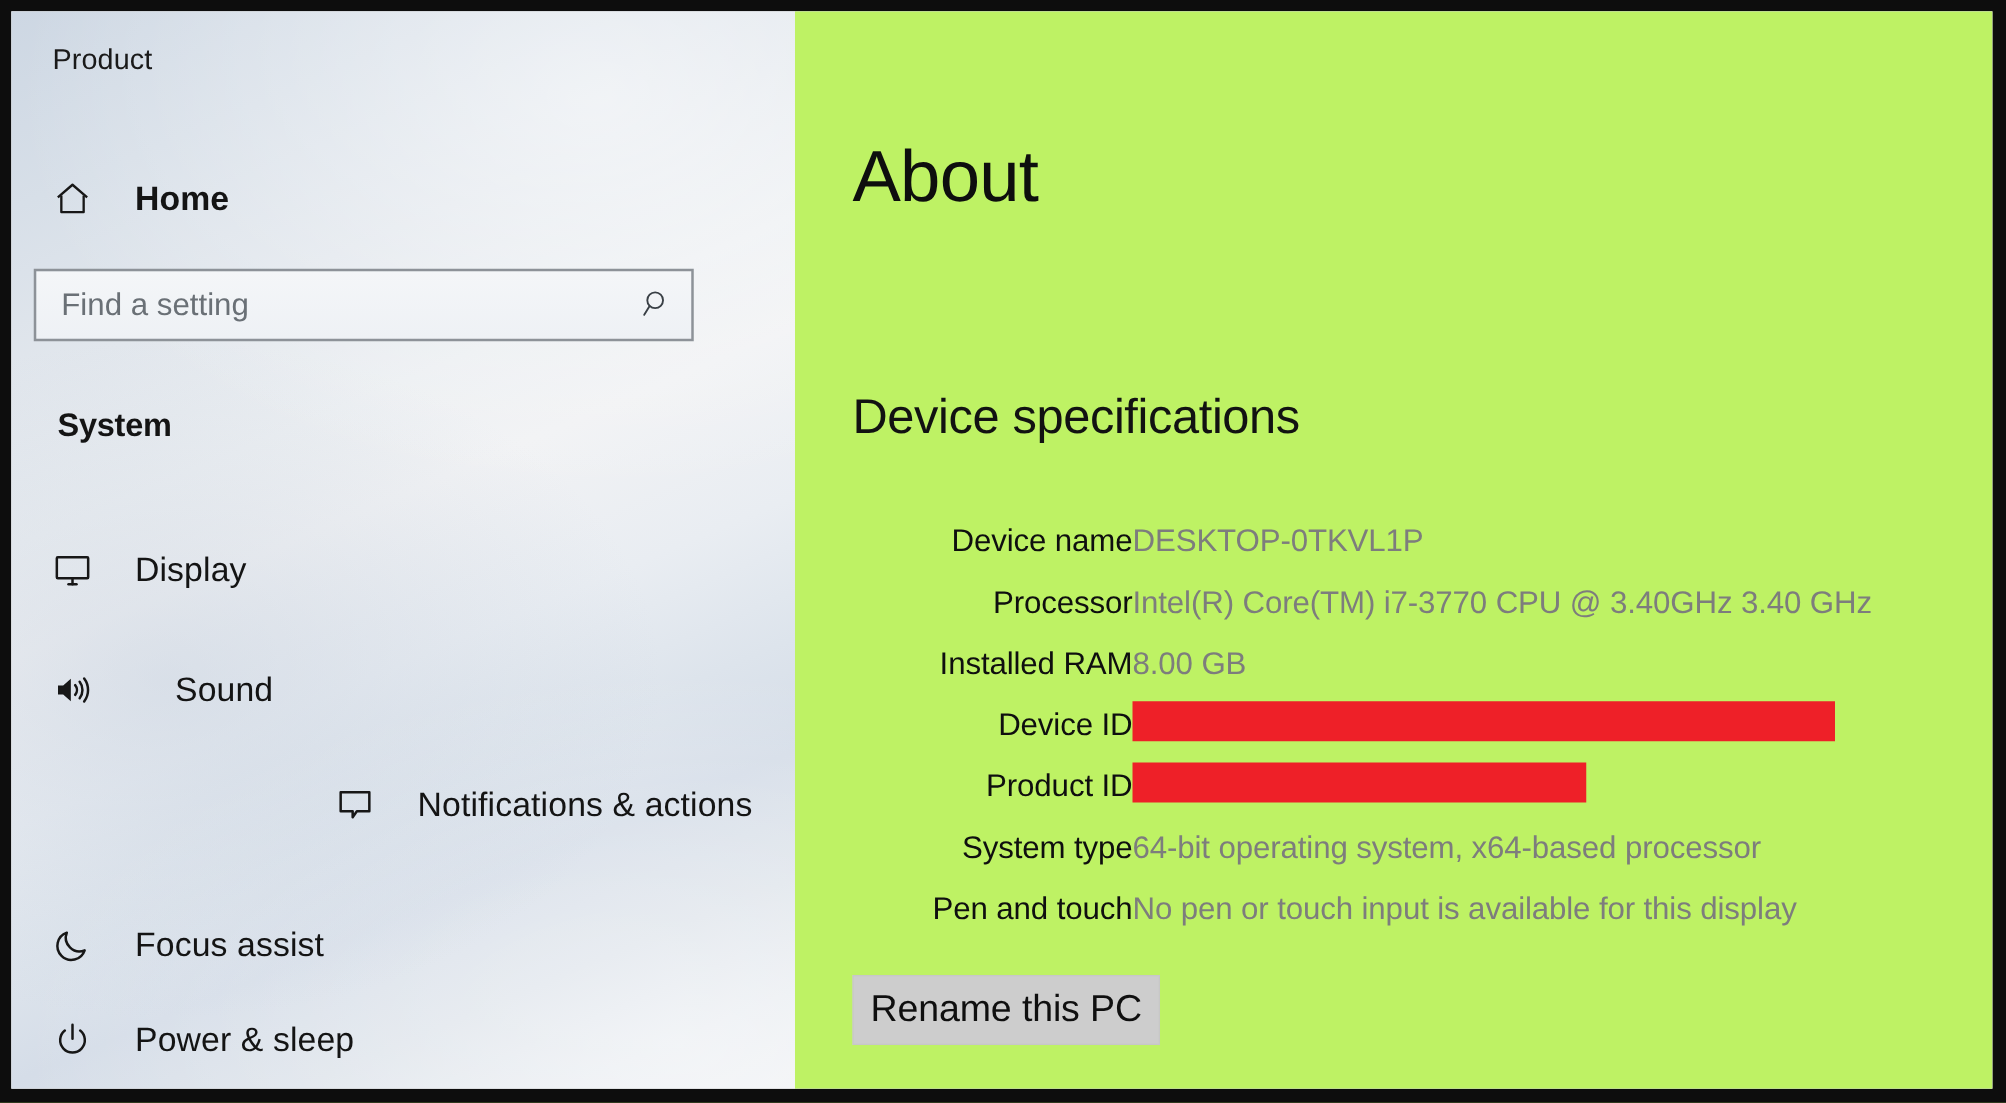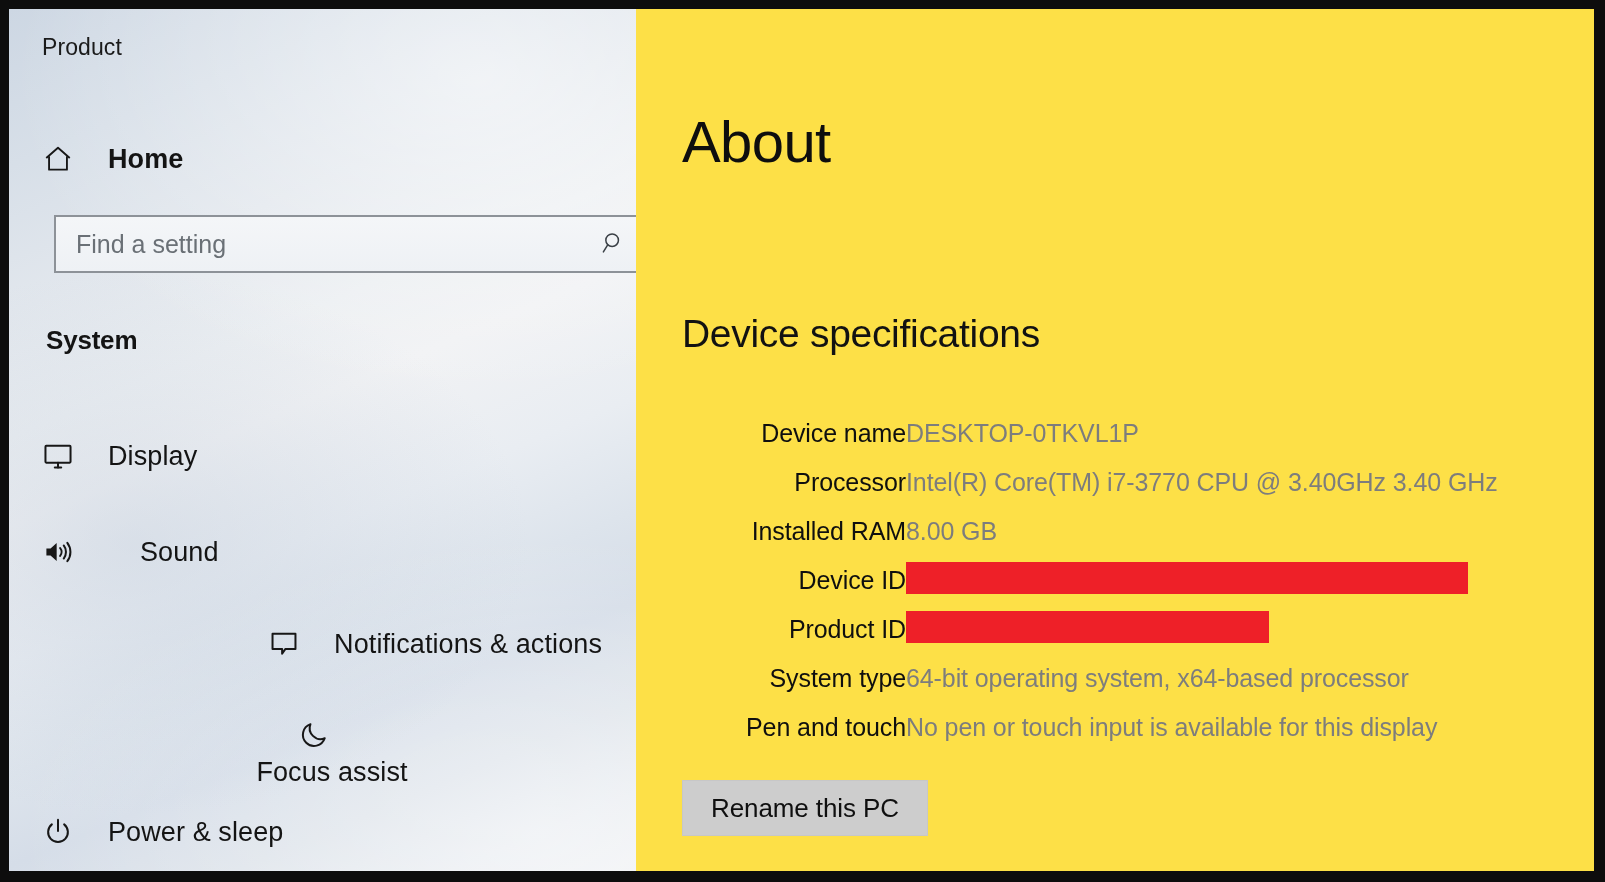--- a/index.html
+++ b/index.html
@@ -94,39 +94,39 @@
     font-size: 27px;
     color: #141414;
     letter-spacing: .1px;
     padding-left: 20px;
   }
 
   #row-home   { top: 124px; font-weight: bold; }
   #row-display{ top: 421px; }
   #row-sound  { top: 517px; gap: 32px; }
   #row-notif  { top: 609px; justify-content: flex-end; }
-  #row-focus  { top: 702px; flex-direction: column; }
+  #row-focus  { top: 721px; }
   #row-power  { top: 797px; }
 
   .section-head {
     position: absolute;
     left: 37px;
     top: 316px;
     font-size: 26px;
     font-weight: bold;
     color: #141414;
     letter-spacing: -.2px;
   }
 
   
   .search-box {
     position: absolute;
-    left: 45px;
+    left: 18px;
     top: 206px;
-    width: 589px;
+    width: 528px;
     height: 58px;
     background: linear-gradient(180deg, #f4f6f8 0%, #eef1f5 100%);
     border: 2px solid #8d9298;
     display: flex;
     align-items: center;
     gap: 44px;
   }
   .search-input {
     flex: 1 1 auto;
     border: 0;
@@ -148,21 +148,21 @@
     align-items: center;
     justify-content: center;
     cursor: pointer;
     color: #3a4046;
   }
 
   
   .content {
     flex: 1 1 auto;
     height: 100%;
-    background: #fde047;
+    background: #bef264;
     position: relative;
   }
 
   .page-title {
     position: absolute;
     left: 46px;
     top: 104px;
     font-size: 58px;
     font-weight: 300;
     color: #0e0e0e;
@@ -215,21 +215,21 @@
 
   .rename-btn {
     position: absolute;
     left: 46px;
     top: 771px;
     width: 246px;
     height: 56px;
     background: #cdcdcd;
     border: 1px solid #c7c7c7;
     font-family: "Liberation Sans", sans-serif;
-    font-size: 26px;
+    font-size: 30px;
     color: #0f0f0f;
     cursor: pointer;
     letter-spacing: -.1px;
   }
 </style>
 </head>
 <body>
 
 <div class="frame">
 <div class="window">

